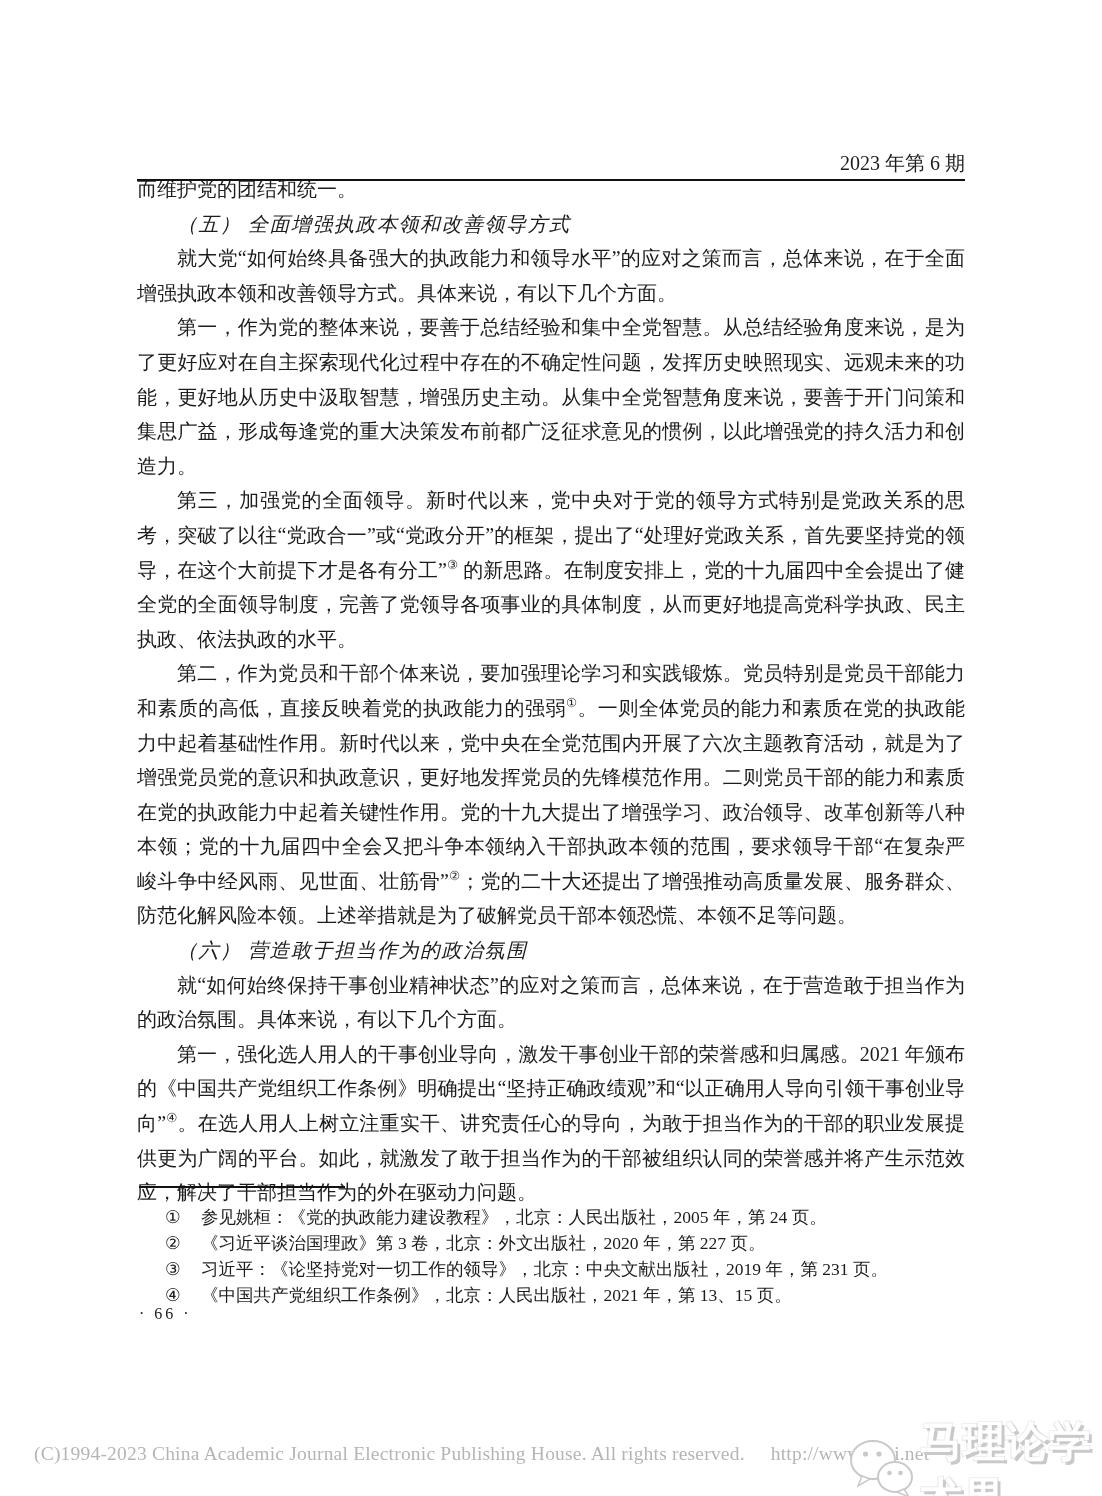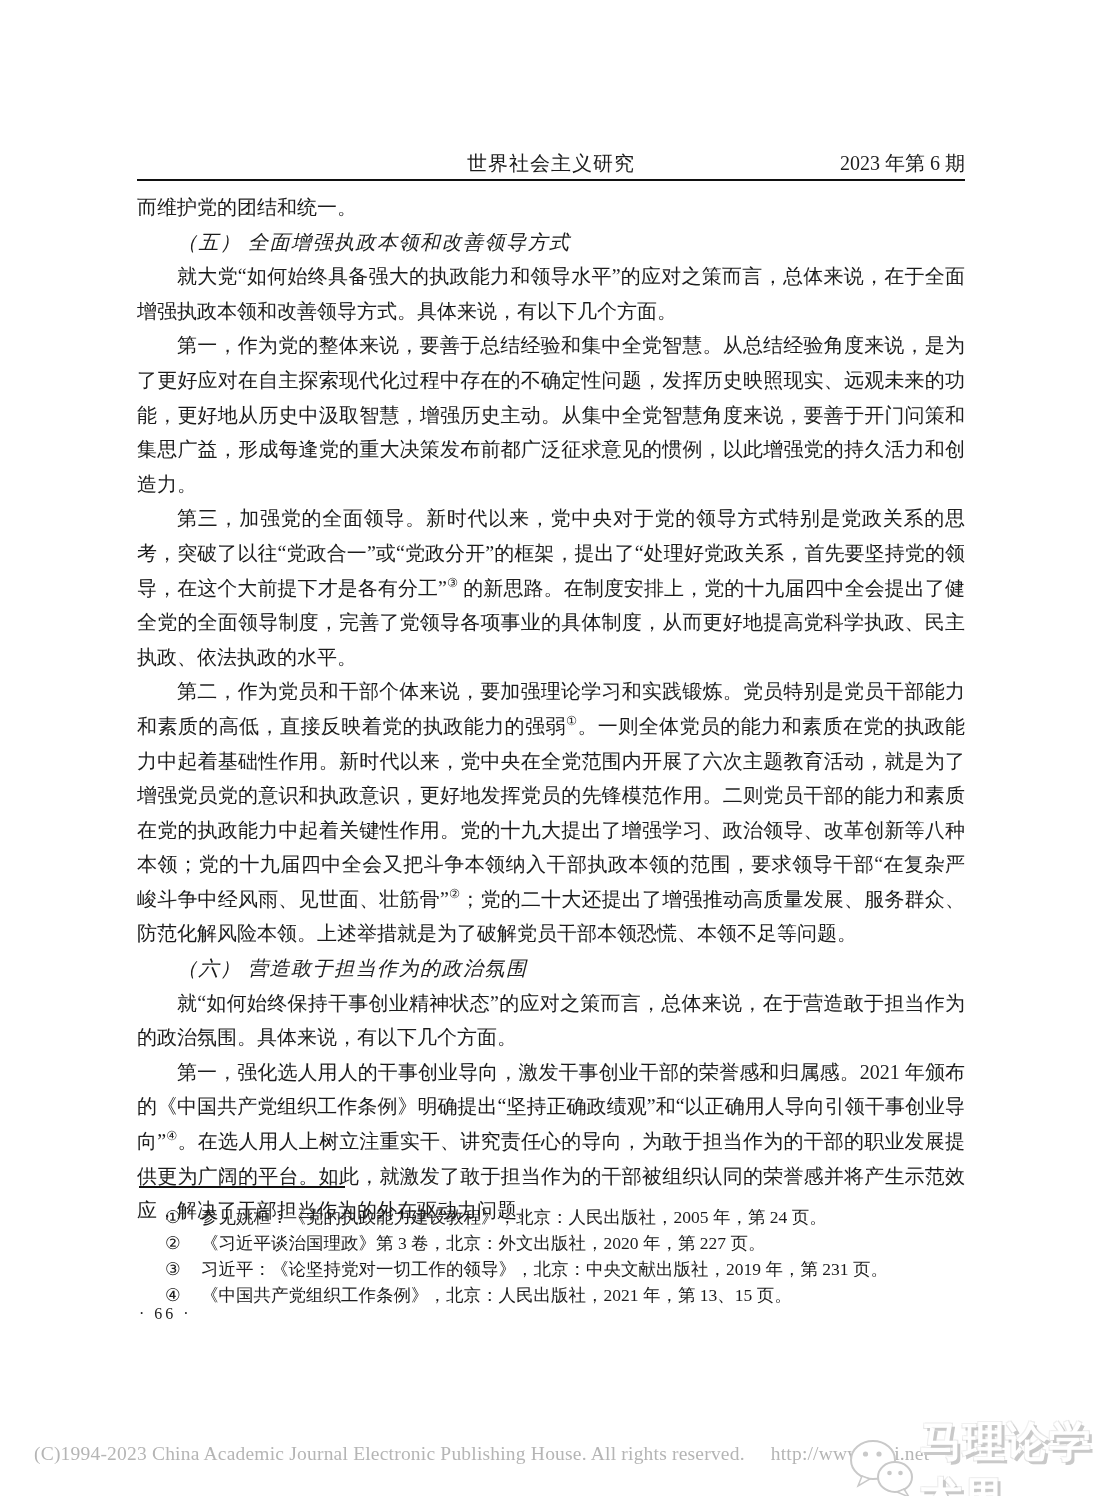--- a/index.html
+++ b/index.html
@@ -7,21 +7,21 @@
     position:relative;width:1102px;height:1496px;background:#ffffff;overflow:hidden;
     font-family:"Liberation Serif","DejaVu Serif",serif;color:#1c1c1c;
   }
   
   .header-band{position:absolute;top:150px;left:137px;width:828px;height:30px;}
   .header-title{position:absolute;top:0;left:0;width:100%;text-align:center;font-size:20px;letter-spacing:1px;}
   .header-issue{position:absolute;top:0;right:0;font-size:20px;}
   .header-rule{position:absolute;top:179px;left:137px;width:828px;height:2px;background:#111;}
   
   .content{
-    position:absolute;top:190px;left:137px;width:828px;
+    position:absolute;top:172px;left:137px;width:828px;
     font-size:20px;line-height:34.6px;text-align:justify;text-justify:inter-ideograph;
   }
   .content p{margin:0;text-indent:2em;}
   .content p.continuation{text-indent:0;}
   .content p.heading{font-style:italic;letter-spacing:1.5px;}
   .content sup{font-size:0.62em;line-height:0;vertical-align:super;}
   
   .footnote-sep{position:absolute;top:1186px;left:139px;width:206px;height:2px;background:#111;}
   .footnotes{position:absolute;top:1204px;left:137px;width:828px;font-size:17.5px;line-height:26px;}
   .footnote{display:flex;padding-left:28px;margin:0 0 0 0;}
@@ -42,21 +42,20 @@
     text-shadow:3px 3px 0 #c9c9c9,-1px -1px 0 #f0f0f0,1px -1px 0 #e6e6e6,-1px 1px 0 #e6e6e6;
   }
   .wm-icon{flex:none;}
 </style>
 </head>
 <body>
 
 <div class="page">
 
   <div class="header-band">
-    <div class="header-title">世界社会主义研究</div>
     <div class="header-issue">2023 年第 6 期</div>
   </div>
   <div class="header-rule"></div>
 
   <div class="content">
     <p class="continuation rich">而维护党的团结和统一。</p>
     <p class="heading">（五） 全面增强执政本领和改善领导方式</p>
     <p class="body rich">就大党“如何始终具备强大的执政能力和领导水平”的应对之策而言，总体来说，在于全面增强执政本领和改善领导方式。具体来说，有以下几个方面。</p>
     <p class="body rich">第一，作为党的整体来说，要善于总结经验和集中全党智慧。从总结经验角度来说，是为了更好应对在自主探索现代化过程中存在的不确定性问题，发挥历史映照现实、远观未来的功能，更好地从历史中汲取智慧，增强历史主动。从集中全党智慧角度来说，要善于开门问策和集思广益，形成每逢党的重大决策发布前都广泛征求意见的惯例，以此增强党的持久活力和创造力。</p>
     <p class="body rich">第三，加强党的全面领导。新时代以来，党中央对于党的领导方式特别是党政关系的思考，突破了以往“党政合一”或“党政分开”的框架，提出了“处理好党政关系，首先要坚持党的领导，在这个大前提下才是各有分工”<sup>③</sup> 的新思路。在制度安排上，党的十九届四中全会提出了健全党的全面领导制度，完善了党领导各项事业的具体制度，从而更好地提高党科学执政、民主执政、依法执政的水平。</p>

